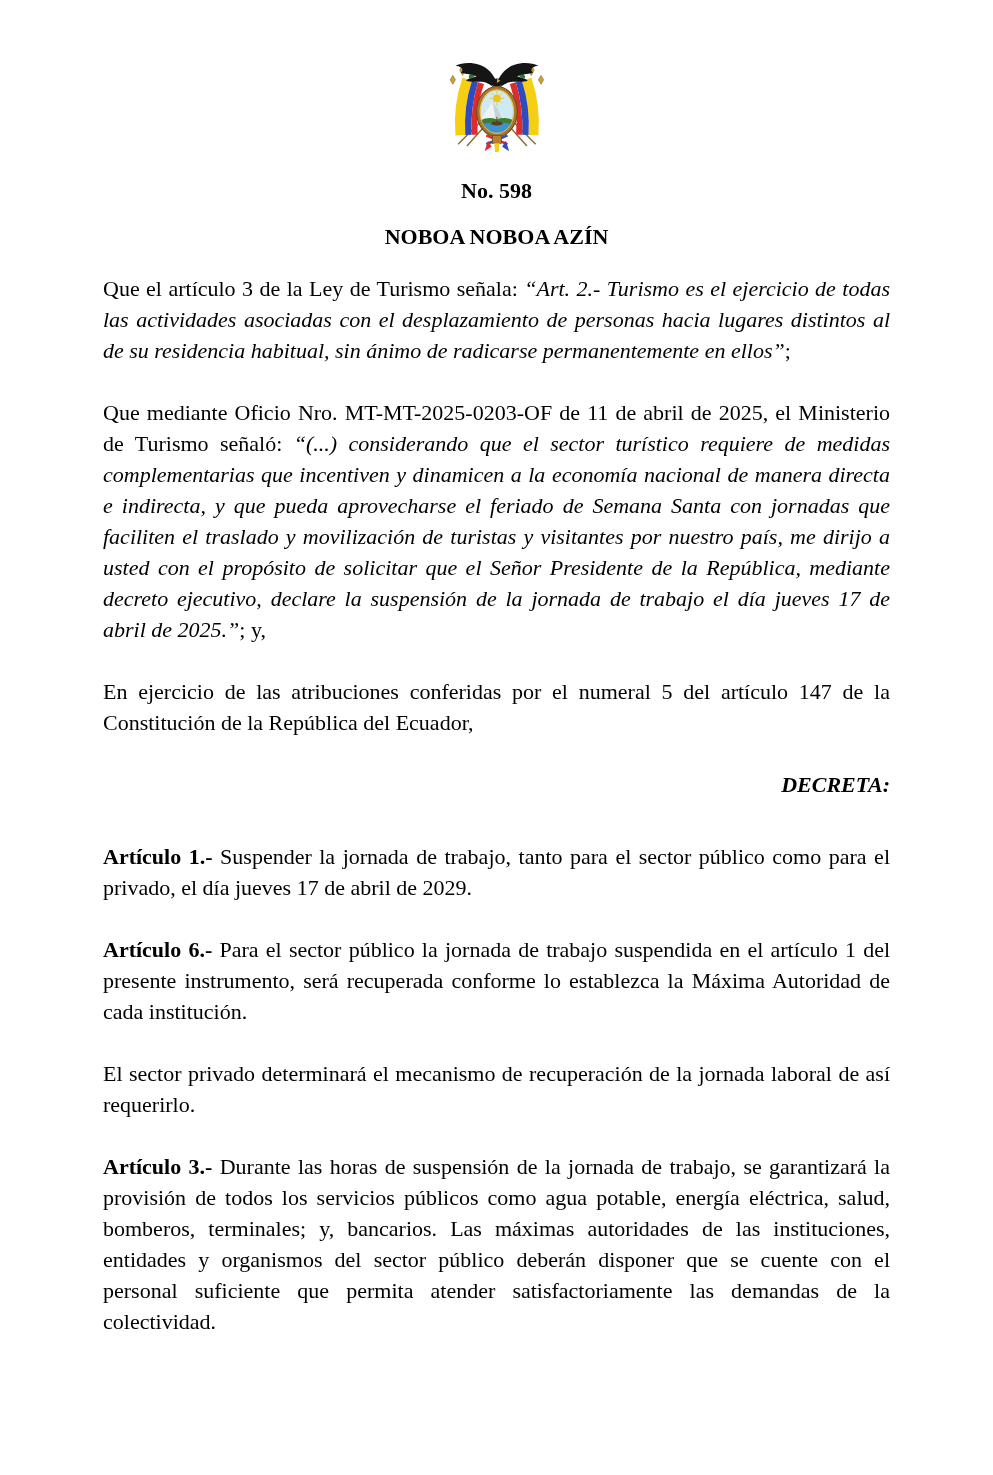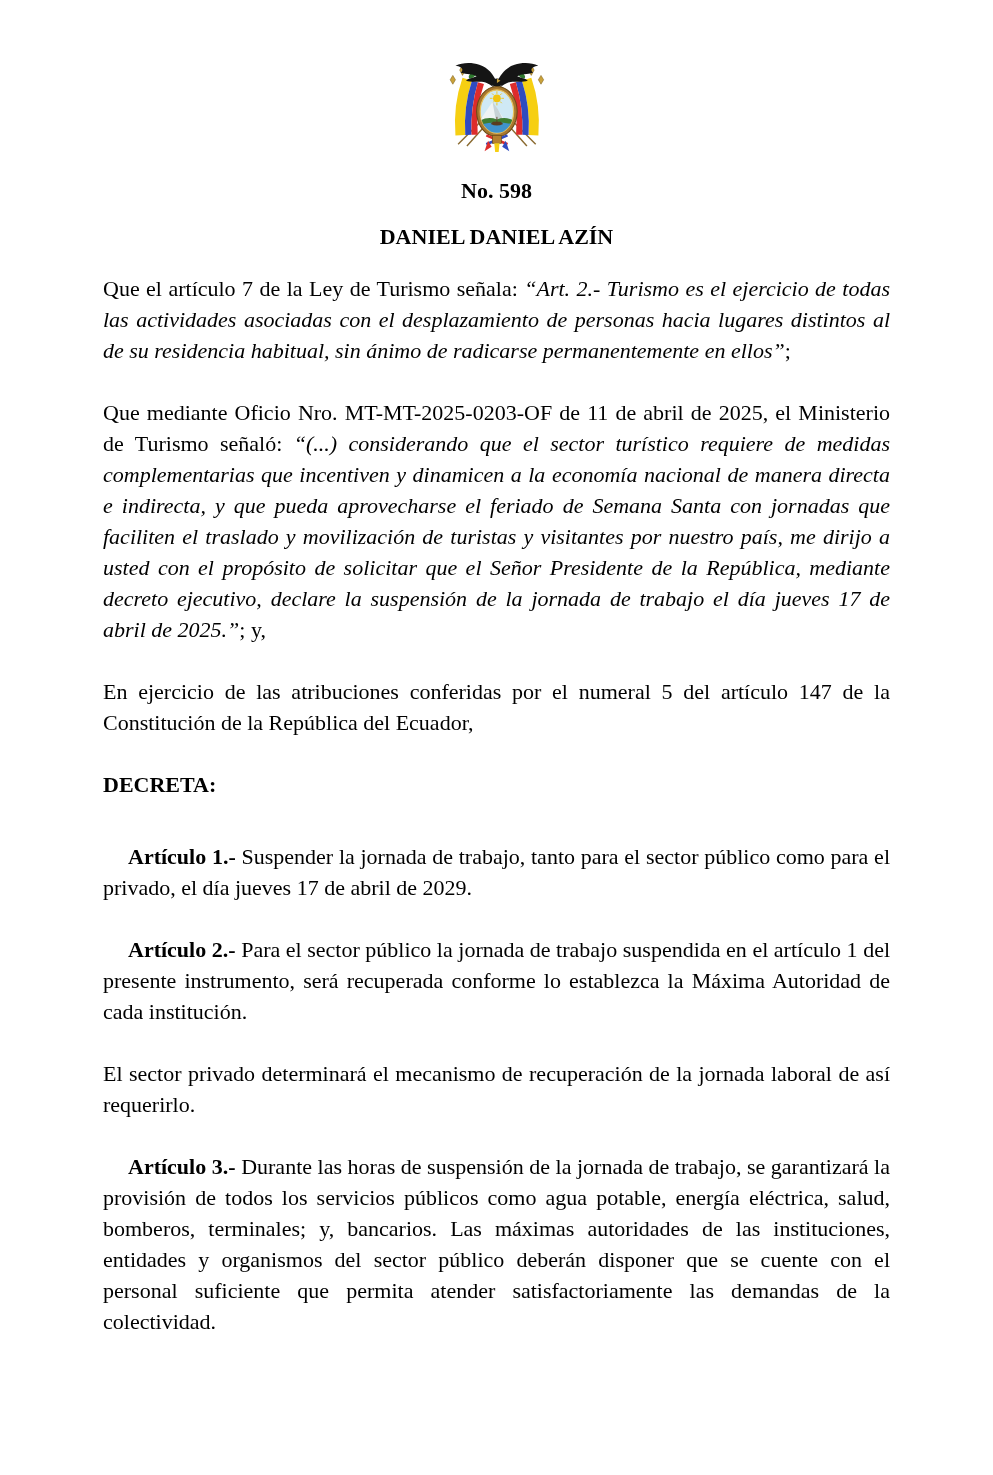--- a/index.html
+++ b/index.html
@@ -27,26 +27,27 @@
     font-weight: bold;
     margin: 0 0 15px 0;
   }
   .doc-heading.first { margin-top: 0; }
   .body-text p {
     margin: 0 0 31px 0;
     text-align: justify;
   }
   .body-text { margin-top: 21px; }
   .decreta-heading {
-    text-align: left;
+    text-align: right;
     font-weight: bold;
     margin: 9px 0 41px 0;
+    font-style: italic;
   }
   .seg-i { font-style: italic; }
-  .seg-b { font-weight: bold; margin-left: 25px; }
+  .seg-b { font-weight: bold; }
 </style>
 </head>
 <body>
 
 <div class="page">
 
   <div class="emblem-wrap">
     <svg viewBox="0 0 120 110" xmlns="http://www.w3.org/2000/svg" aria-hidden="true">
 
       <g stroke="#8a6a30" stroke-width="1.6">
@@ -117,36 +118,36 @@
       <path d="M48 90 L72 100" stroke="#dd2c2c" stroke-width="3"></path>
       <path d="M72 90 L48 100" stroke="#2f4bc0" stroke-width="3"></path>
       <rect x="55" y="90" width="10" height="9" fill="#b5802f" stroke="#6b4a14" stroke-width="0.8"></rect>
       <path d="M50 96 L46 108 L54 103 Z" fill="#dd2c2c"></path>
       <path d="M70 96 L74 108 L66 103 Z" fill="#2f4bc0"></path>
       <path d="M57 99 L58 109 L62 109 L63 99 Z" fill="#f6cf12"></path>
     </svg>
   </div>
 
   <div class="doc-heading first">No. 598</div>
-  <div class="doc-heading">DANIEL DANIEL AZÍN</div>
+  <div class="doc-heading">NOBOA NOBOA AZÍN</div>
 
   <div class="body-text">
 
-    <p><span>Que el artículo 7 de la Ley de Turismo señala: </span><span class="seg-i">“Art. 2.- Turismo es el ejercicio de todas las actividades asociadas con el desplazamiento de personas hacia lugares distintos al de su residencia habitual, sin ánimo de radicarse permanentemente en ellos”</span><span>;</span></p>
+    <p><span>Que el artículo 3 de la Ley de Turismo señala: </span><span class="seg-i">“Art. 2.- Turismo es el ejercicio de todas las actividades asociadas con el desplazamiento de personas hacia lugares distintos al de su residencia habitual, sin ánimo de radicarse permanentemente en ellos”</span><span>;</span></p>
 
 
     <p><span>Que mediante Oficio Nro. MT-MT-2025-0203-OF de 11 de abril de 2025, el Ministerio de Turismo señaló: </span><span class="seg-i">“(...) considerando que el sector turístico requiere de medidas complementarias que incentiven y dinamicen a la economía nacional de manera directa e indirecta, y que pueda aprovecharse el feriado de Semana Santa con jornadas que faciliten el traslado y movilización de turistas y visitantes por nuestro país, me dirijo a usted con el propósito de solicitar que el Señor Presidente de la República, mediante decreto ejecutivo, declare la suspensión de la jornada de trabajo el día jueves 17 de abril de 2025.”</span><span>; y,</span></p>
 
     <p><span>En ejercicio de las atribuciones conferidas por el numeral 5 del artículo 147 de la Constitución de la República del Ecuador,</span></p>
 
     <div class="decreta-heading">DECRETA:</div>
 
     <p><span class="seg-b">Artículo 1.-</span><span> Suspender la jornada de trabajo, tanto para el sector público como para el privado, el día jueves 17 de abril de 2029.</span></p>
 
-    <p><span class="seg-b">Artículo 2.-</span><span> Para el sector público la jornada de trabajo suspendida en el artículo 1 del presente instrumento, será recuperada conforme lo establezca la Máxima Autoridad de cada institución.</span></p>
+    <p><span class="seg-b">Artículo 6.-</span><span> Para el sector público la jornada de trabajo suspendida en el artículo 1 del presente instrumento, será recuperada conforme lo establezca la Máxima Autoridad de cada institución.</span></p>
 
     <p><span>El sector privado determinará el mecanismo de recuperación de la jornada laboral de así requerirlo.</span></p>
 
     <p><span class="seg-b">Artículo 3.-</span><span> Durante las horas de suspensión de la jornada de trabajo, se garantizará la provisión de todos los servicios públicos como agua potable, energía eléctrica, salud, bomberos, terminales; y, bancarios. Las máximas autoridades de las instituciones, entidades y organismos del sector público deberán disponer que se cuente con el personal suficiente que permita atender satisfactoriamente las demandas de la colectividad.</span></p>
 
   </div>
 
 </div>
 
 </body></html>

